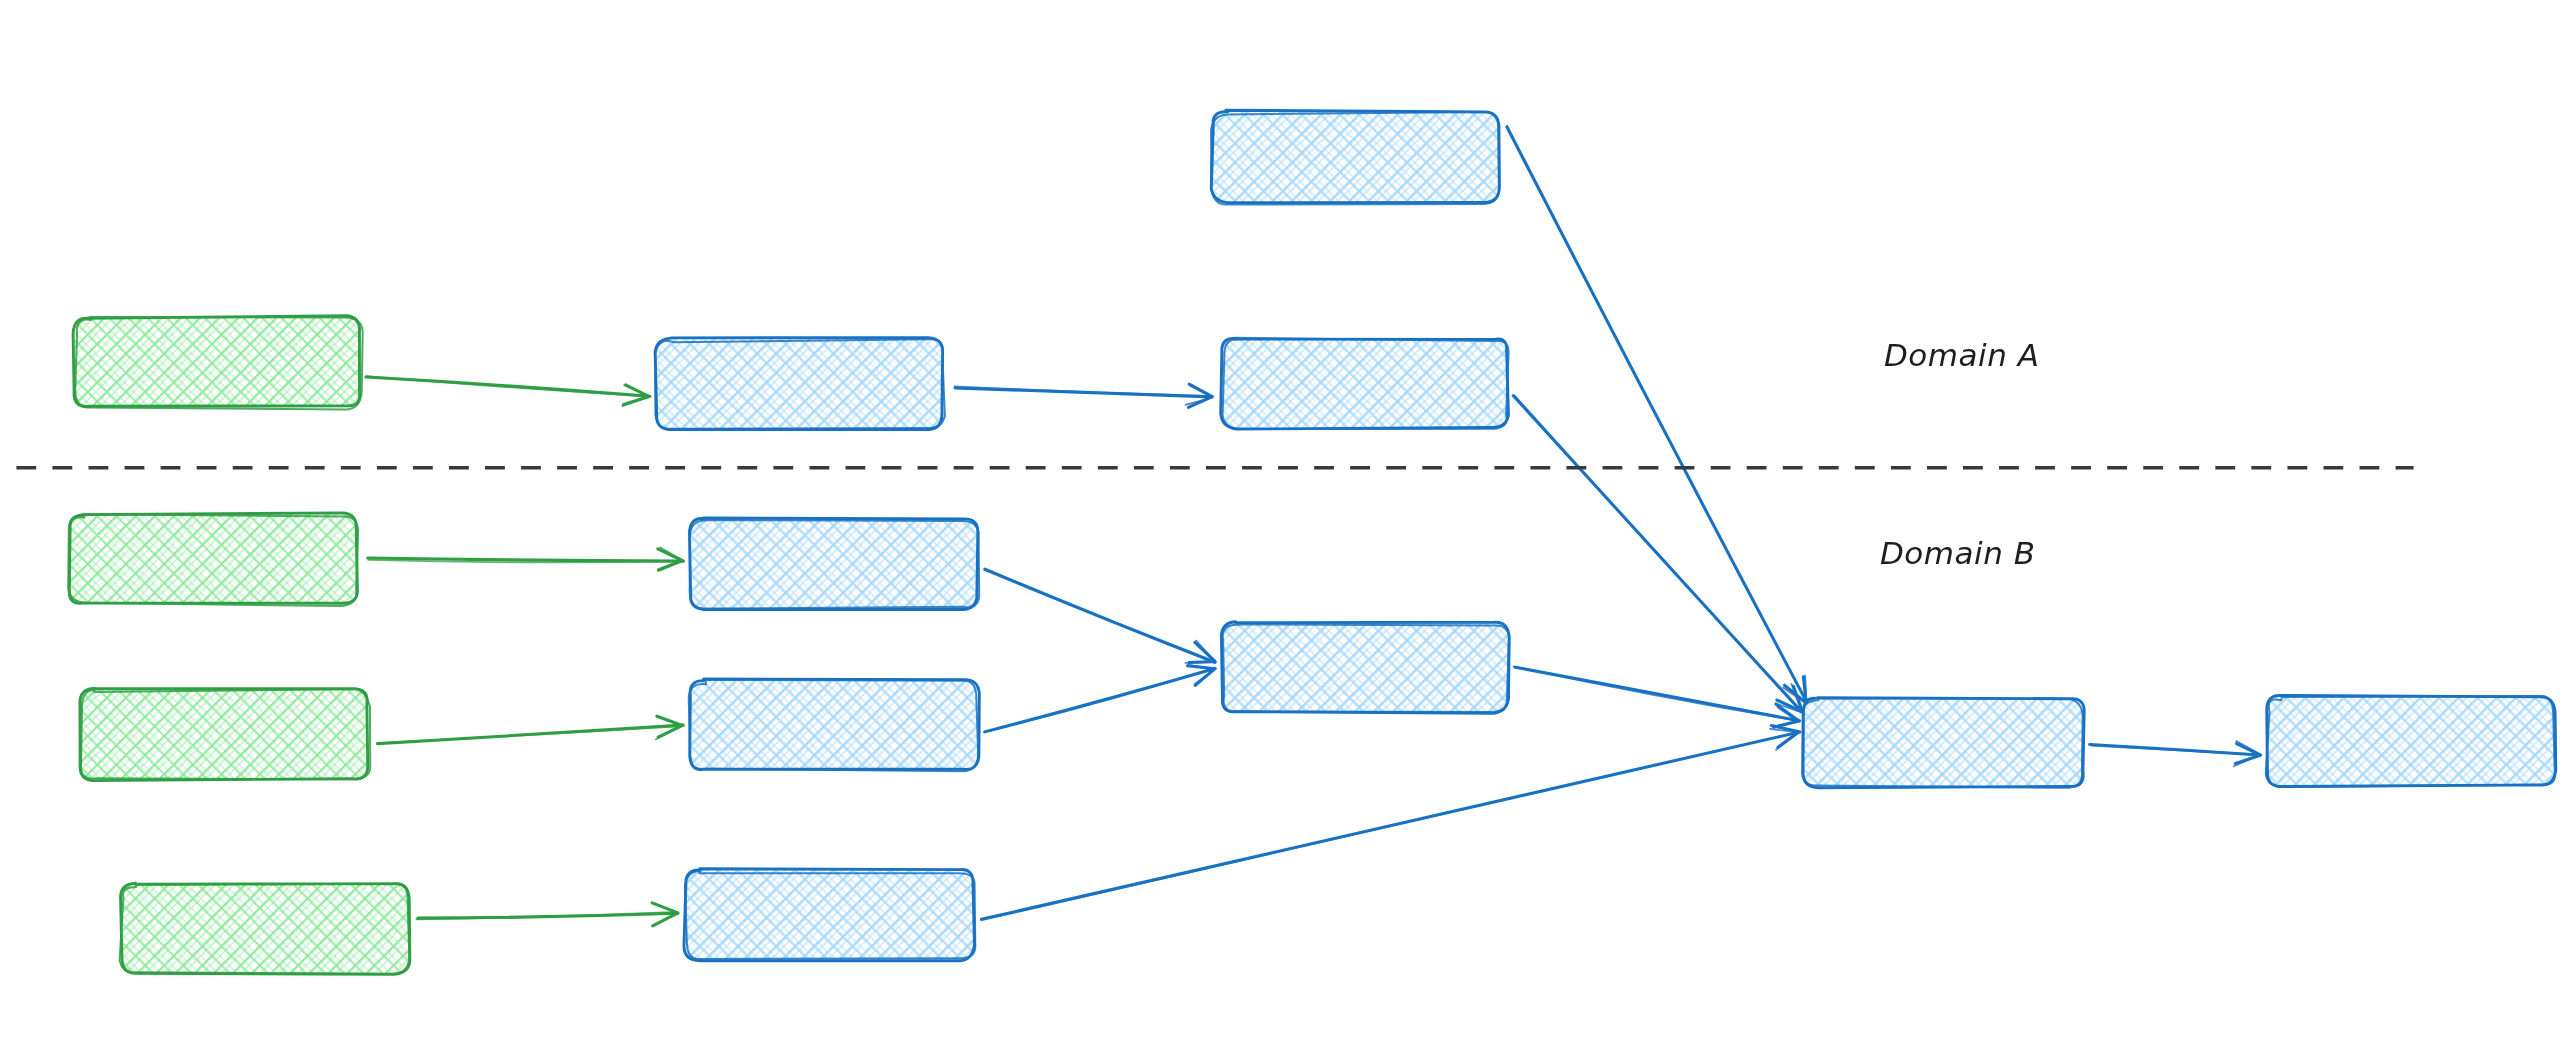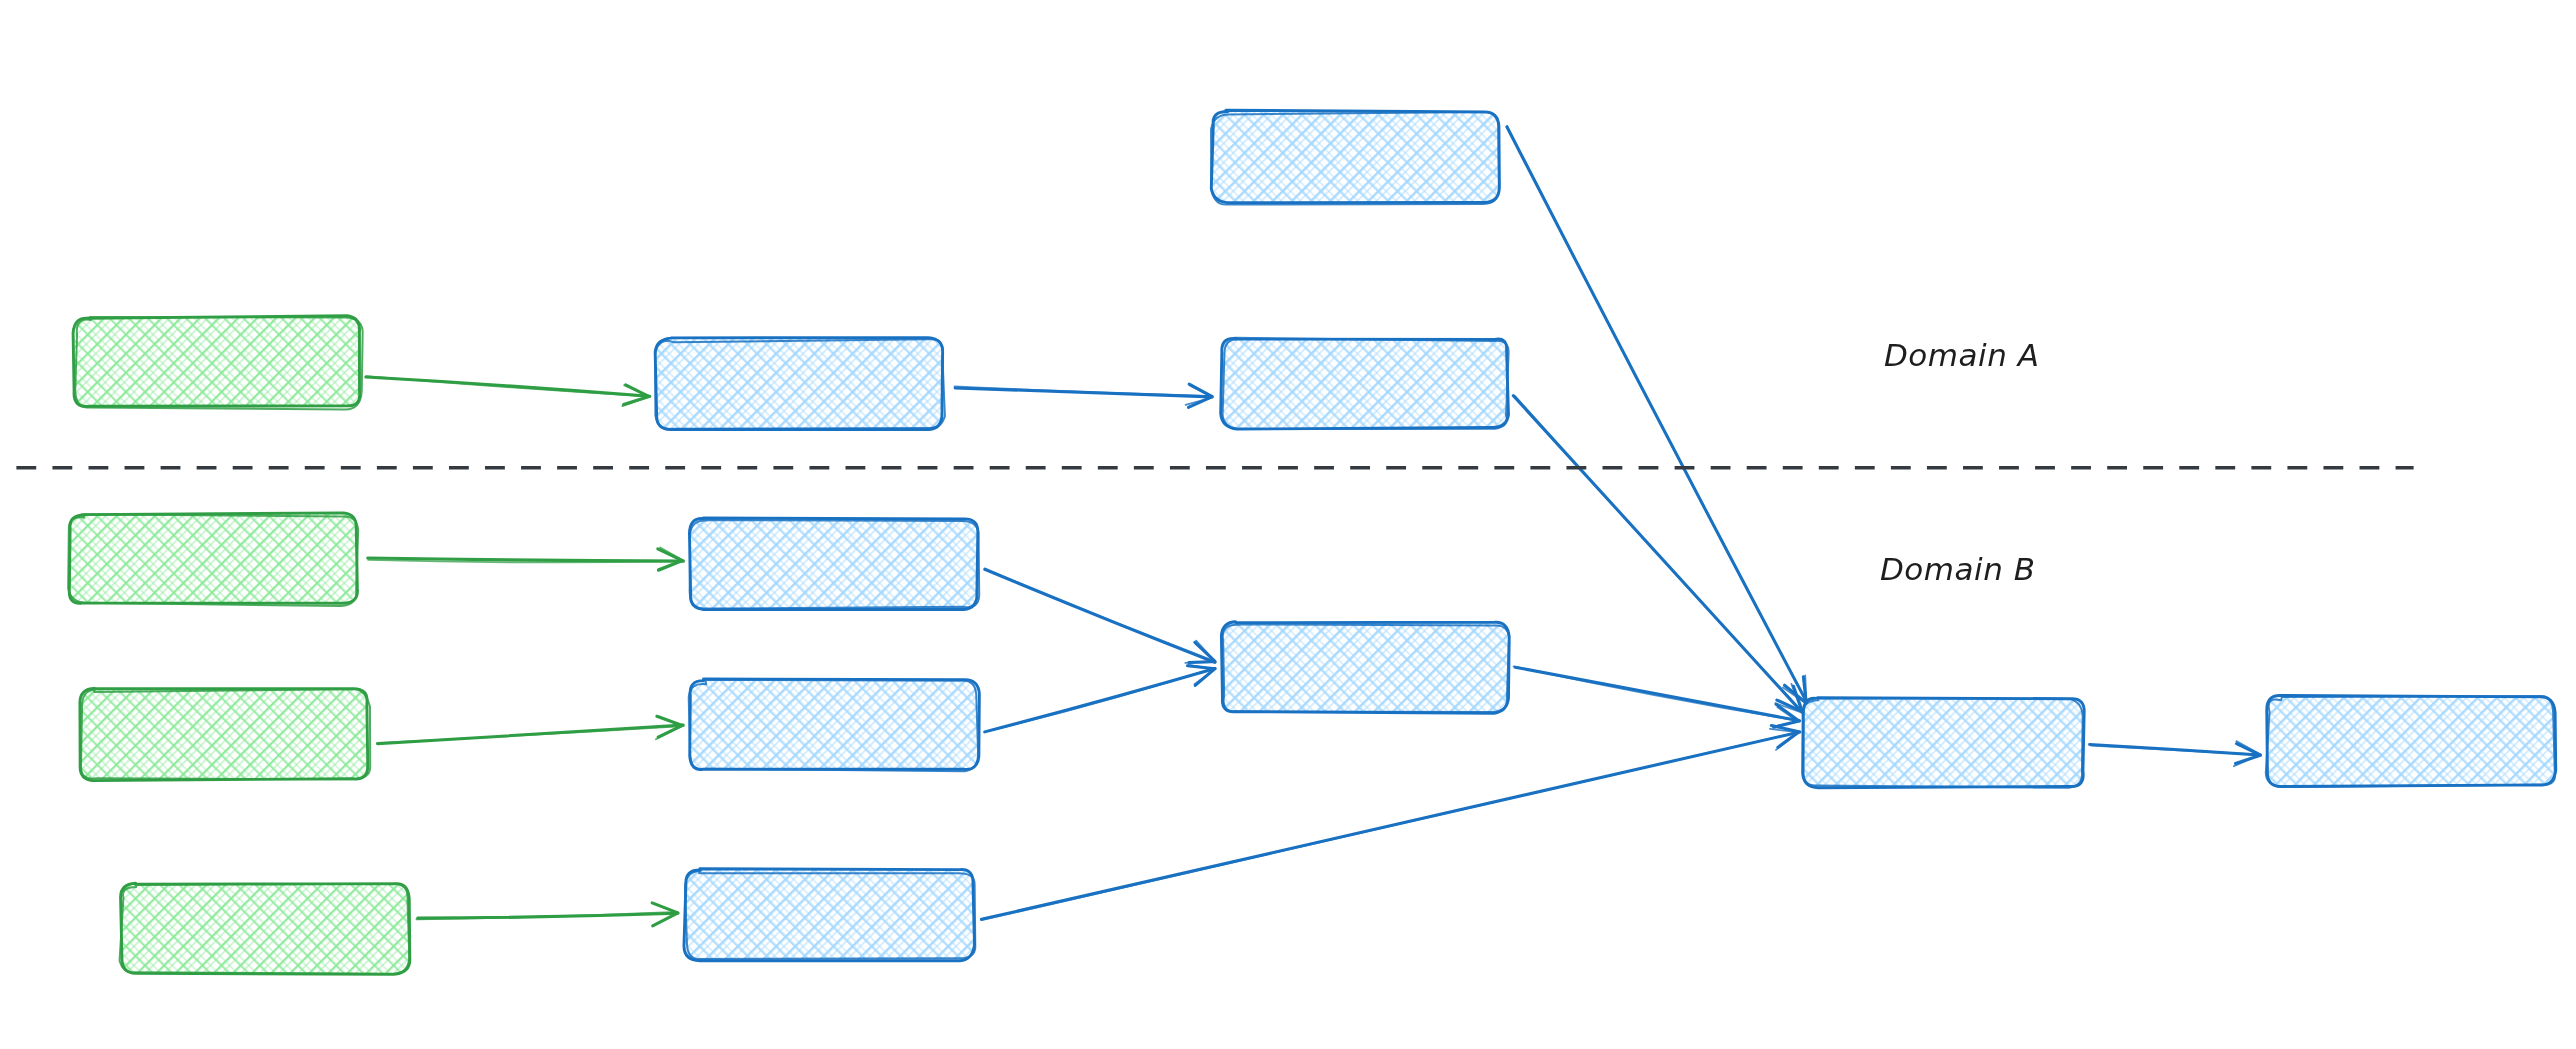--- a/index.html
+++ b/index.html
@@ -32,21 +32,21 @@
     font-family: "DejaVu Sans", sans-serif;
     font-size: 31px;
     font-style: italic;
     font-weight: 400;
     color: #1e1e1e;
     letter-spacing: 0.5px;
     white-space: nowrap;
     user-select: none;
   }
   #domain-a-label { left: 1884px; top: 337px; }
-  #domain-b-label { left: 1880px; top: 535px; margin-top: 16px; }
+  #domain-b-label { left: 1880px; top: 535px; }
 </style>
 </head>
 <body>
 
 <div id="diagram-root">
 
   <svg id="diagram-svg" viewBox="0 0 2858 1164" xmlns="http://www.w3.org/2000/svg">
 
     <defs>
       <pattern id="hatch-green" width="15" height="15" patternTransform="rotate(45)" patternUnits="userSpaceOnUse">

